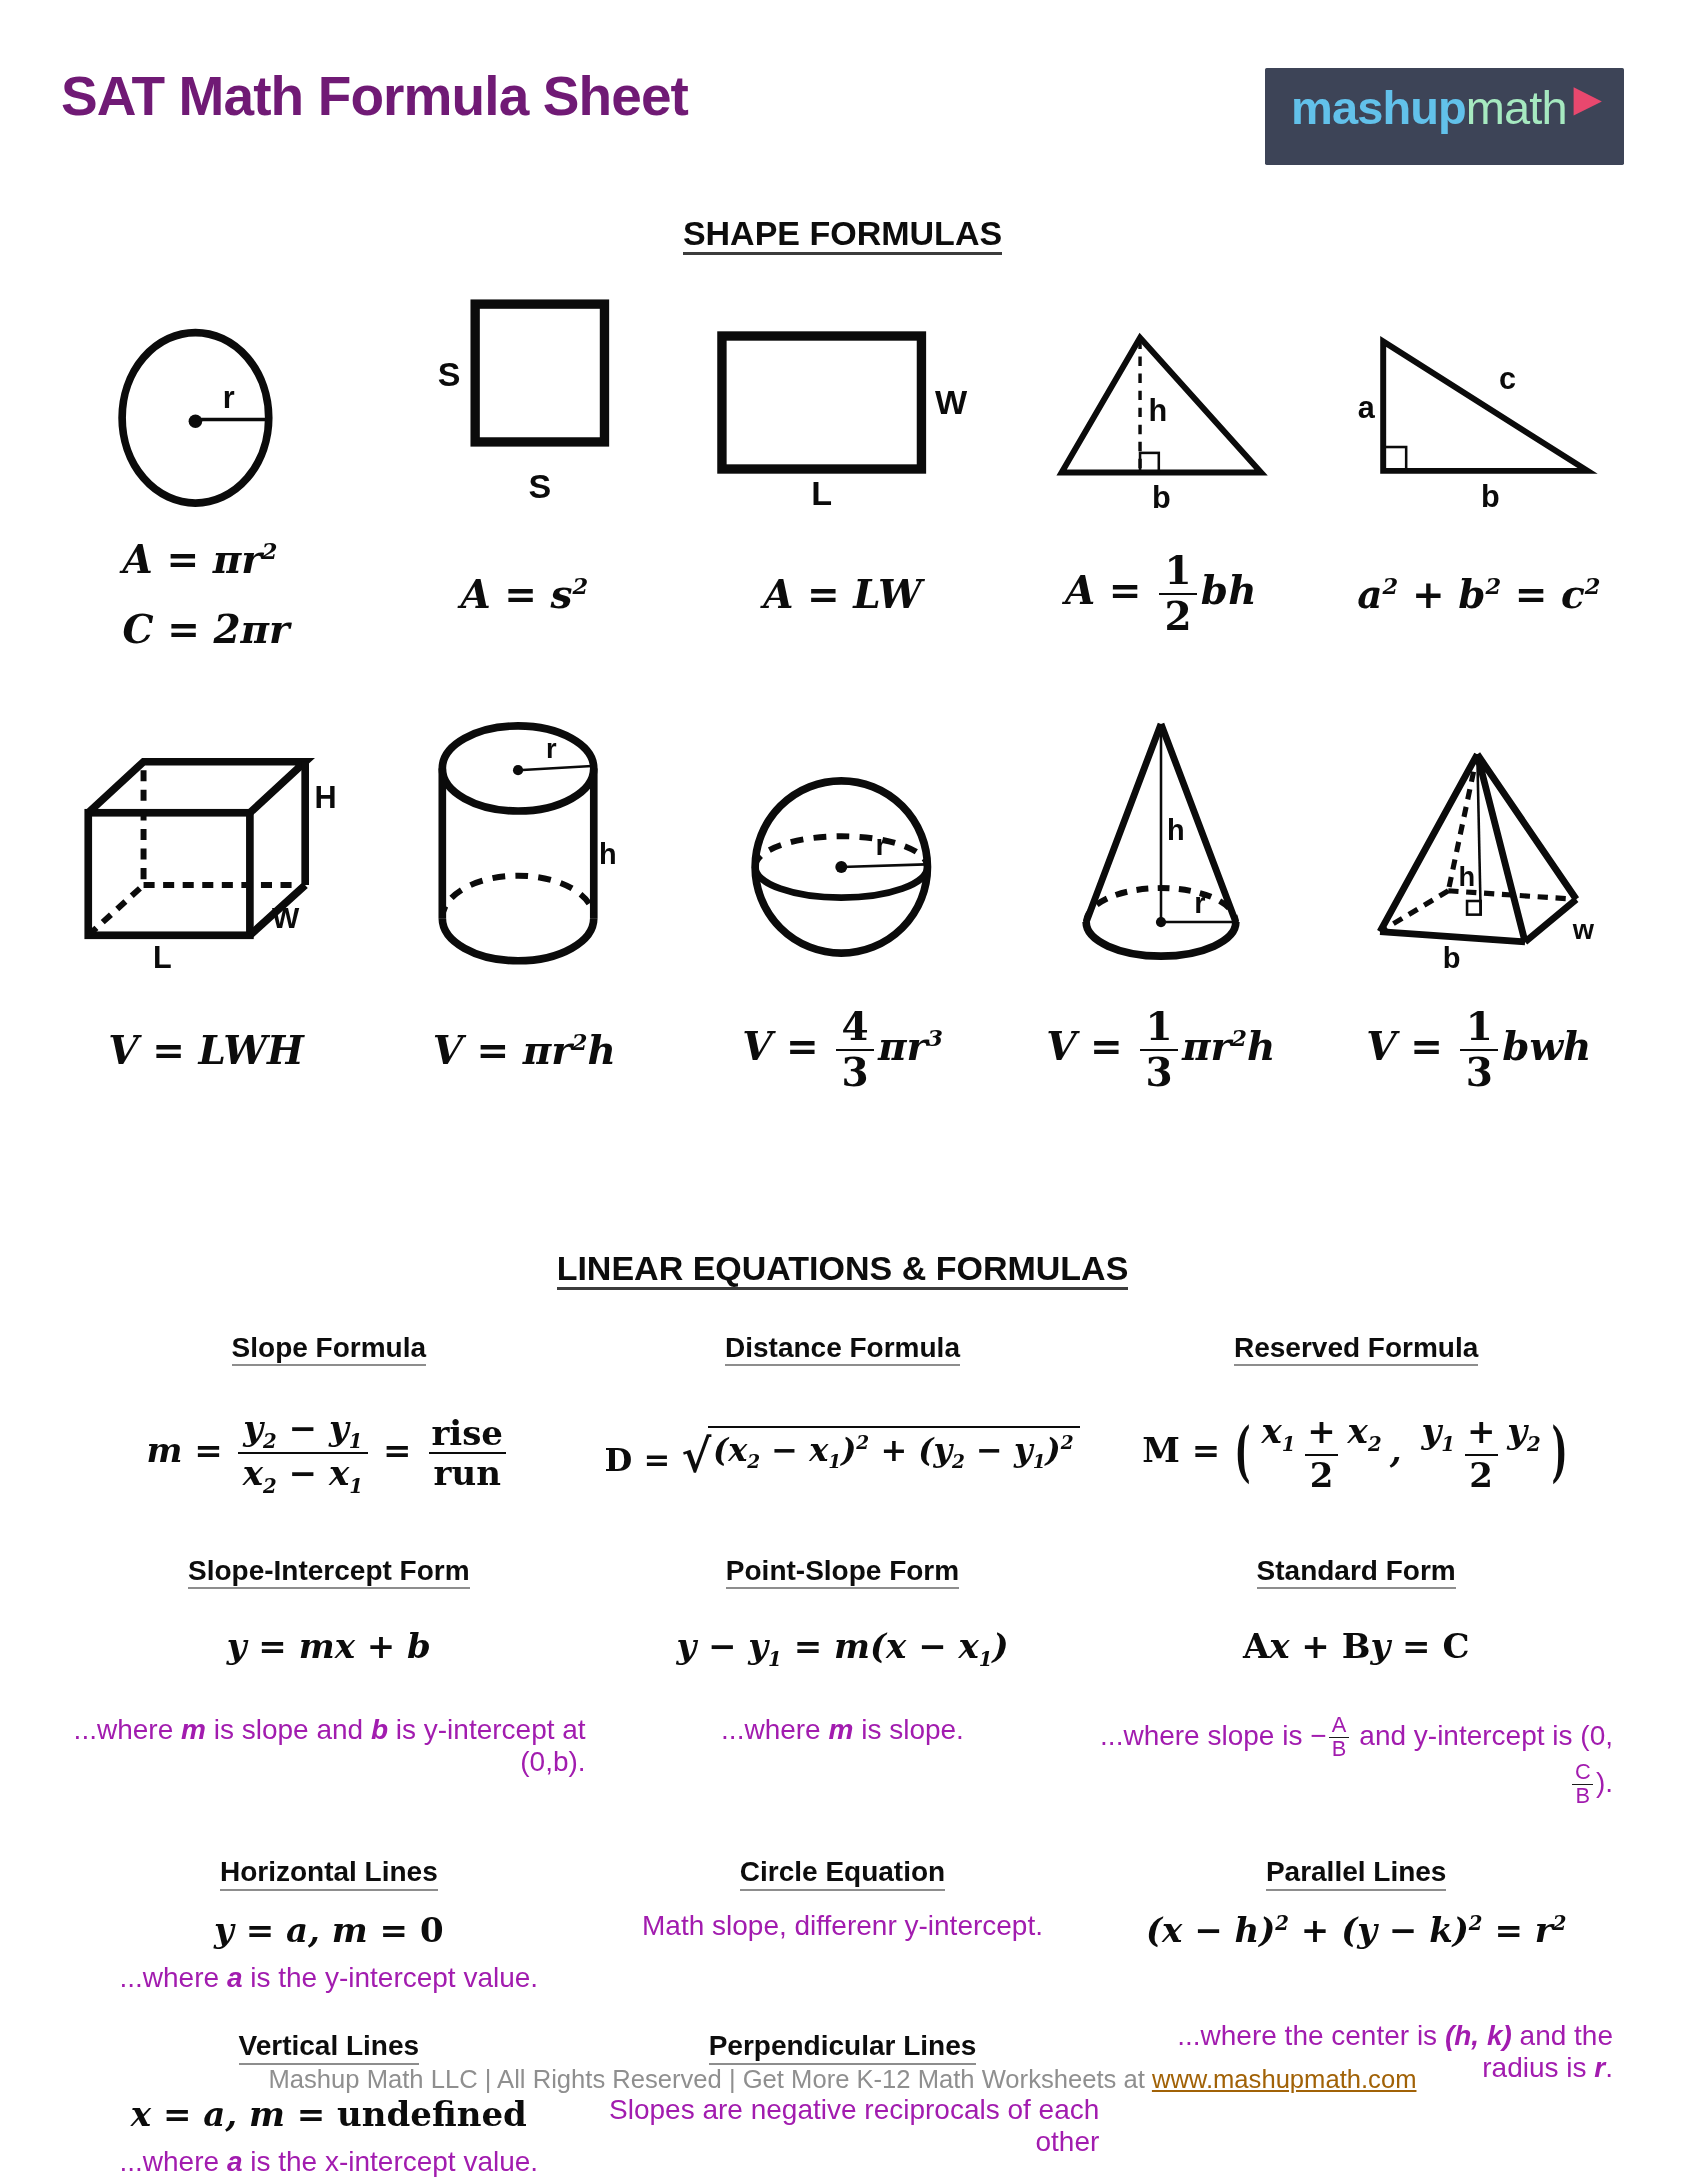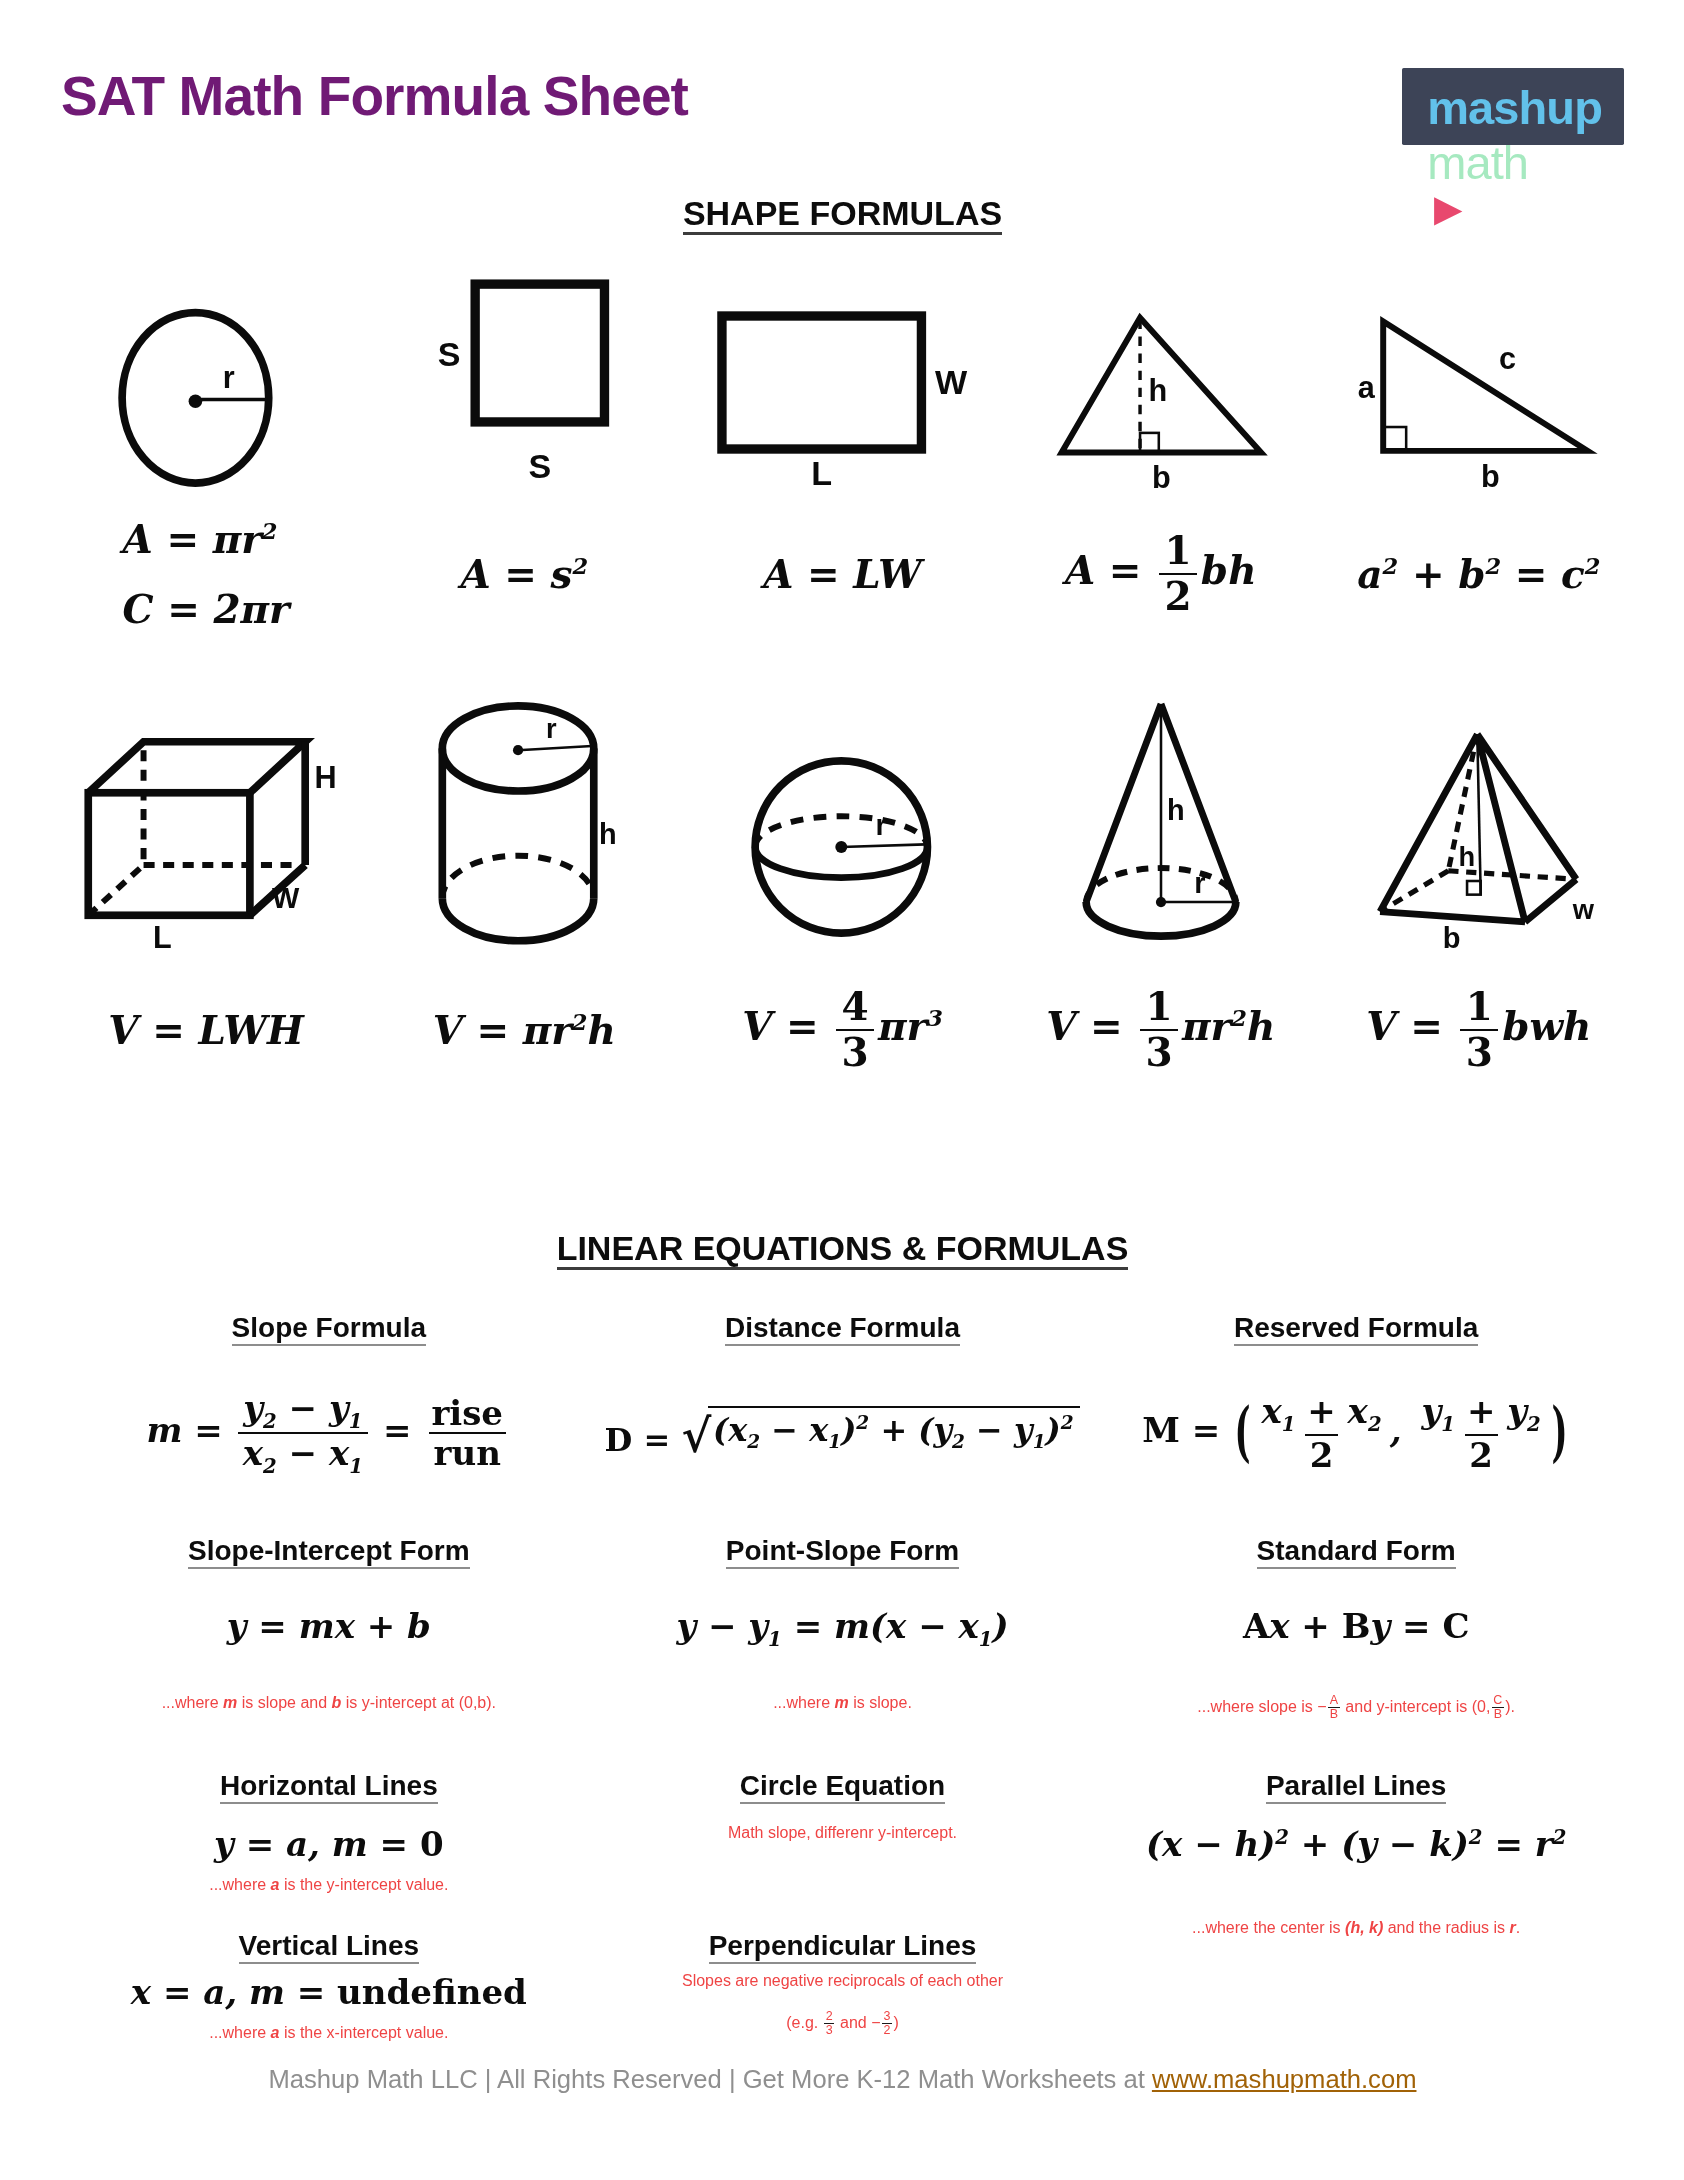--- a/index.html
+++ b/index.html
@@ -3,21 +3,21 @@
 <meta charset="utf-8">
 <style>
   * { margin:0; padding:0; box-sizing:border-box; }
   html,body { background:#ffffff; }
   body { width:1685px; height:2181px; font-family:"Liberation Sans",sans-serif; color:#0d0d0d; overflow:hidden; }
   .page { position:relative; width:1685px; height:2181px; background:#ffffff; }
 
   
   .header { display:flex; justify-content:space-between; align-items:flex-start; padding:68px 61px 0 61px; }
   .page-title { font-size:55px; font-weight:bold; letter-spacing:-0.9px; color:#701a75; line-height:1.05; }
-  .logo { display:inline-flex; align-items:flex-start; padding:12px 22px 12px 25.6px; height:77px; border-radius:1.7px;flex-direction:column; }
+  .logo { display:inline-flex; align-items:flex-start; padding:12px 22px 12px 25.6px; height:97px; border-radius:1.7px; }
   .logo-w1 { font-size:47px; font-weight:bold; letter-spacing:-0.9px; }
   .logo-w2 { font-size:47px; font-weight:normal; letter-spacing:-0.9px; }
   .logo-play { font-size:37px; margin-left:6.8px; line-height:1; }
 
   
   .sec-h { text-align:center; font-size:34px; font-weight:bold; letter-spacing:0px; }
   .sec-h .u { border-bottom:3.4px solid #3c3c3c; padding-bottom:0; }
   .col-h { text-align:center; font-size:28px; font-weight:bold; }
   .col-h .u { border-bottom:2.6px solid #8d8d8d; padding-bottom:1.7px; }
 
@@ -44,21 +44,21 @@
   .f-40 { font-size:34px; }
   .f-38 { font-size:32px; }
   .frac { display:inline-flex; flex-direction:column; align-items:center; vertical-align:middle; line-height:1.12; margin:0 0.10em; }
   .frac > span { padding:0 0.14em; display:block; }
   .frac .fd { border-top:0.075em solid #0c0c0c; }
   .sqrt { display:inline-flex; align-items:flex-end; }
   .sqrt::before { content:"√"; font-style:normal; font-weight:bold; font-size:1.42em; line-height:0.72; margin-right:-3.4px; }
   .rdc { border-top:2.6px solid #0c0c0c; padding:2.6px 6.8px 0 5.1px; }
   .bigp { display:inline-block; font-style:normal; font-weight:600; transform:scaleY(1.9); margin:0 2.6px; vertical-align:-0.04em; }
 
-  .note { font-family:"Liberation Sans",sans-serif; font-size:16px; color:#ef4444; font-weight:normal; text-align:left; }
+  .note { font-family:"Liberation Sans",sans-serif; font-size:28px; color:#a21caf; font-weight:normal; text-align:right; }
   .note .vr { font-weight:bold; font-style:italic; }
   .note .frac { font-size:0.78em; vertical-align:middle; line-height:1.05; }
   .note .frac .fd { border-top:1.7px solid #1a1a1a; }
 
   
   .linear-section { margin-top:128px; }
   .band { display:grid; grid-template-columns:1fr 1fr 1fr; padding:0 72px; }
   .lcol { display:flex; flex-direction:column; align-items:center; justify-content:flex-start; }
   .band-1 { margin-top:44px; }
   .band-2 { margin-top:32px; min-height:115px; }

